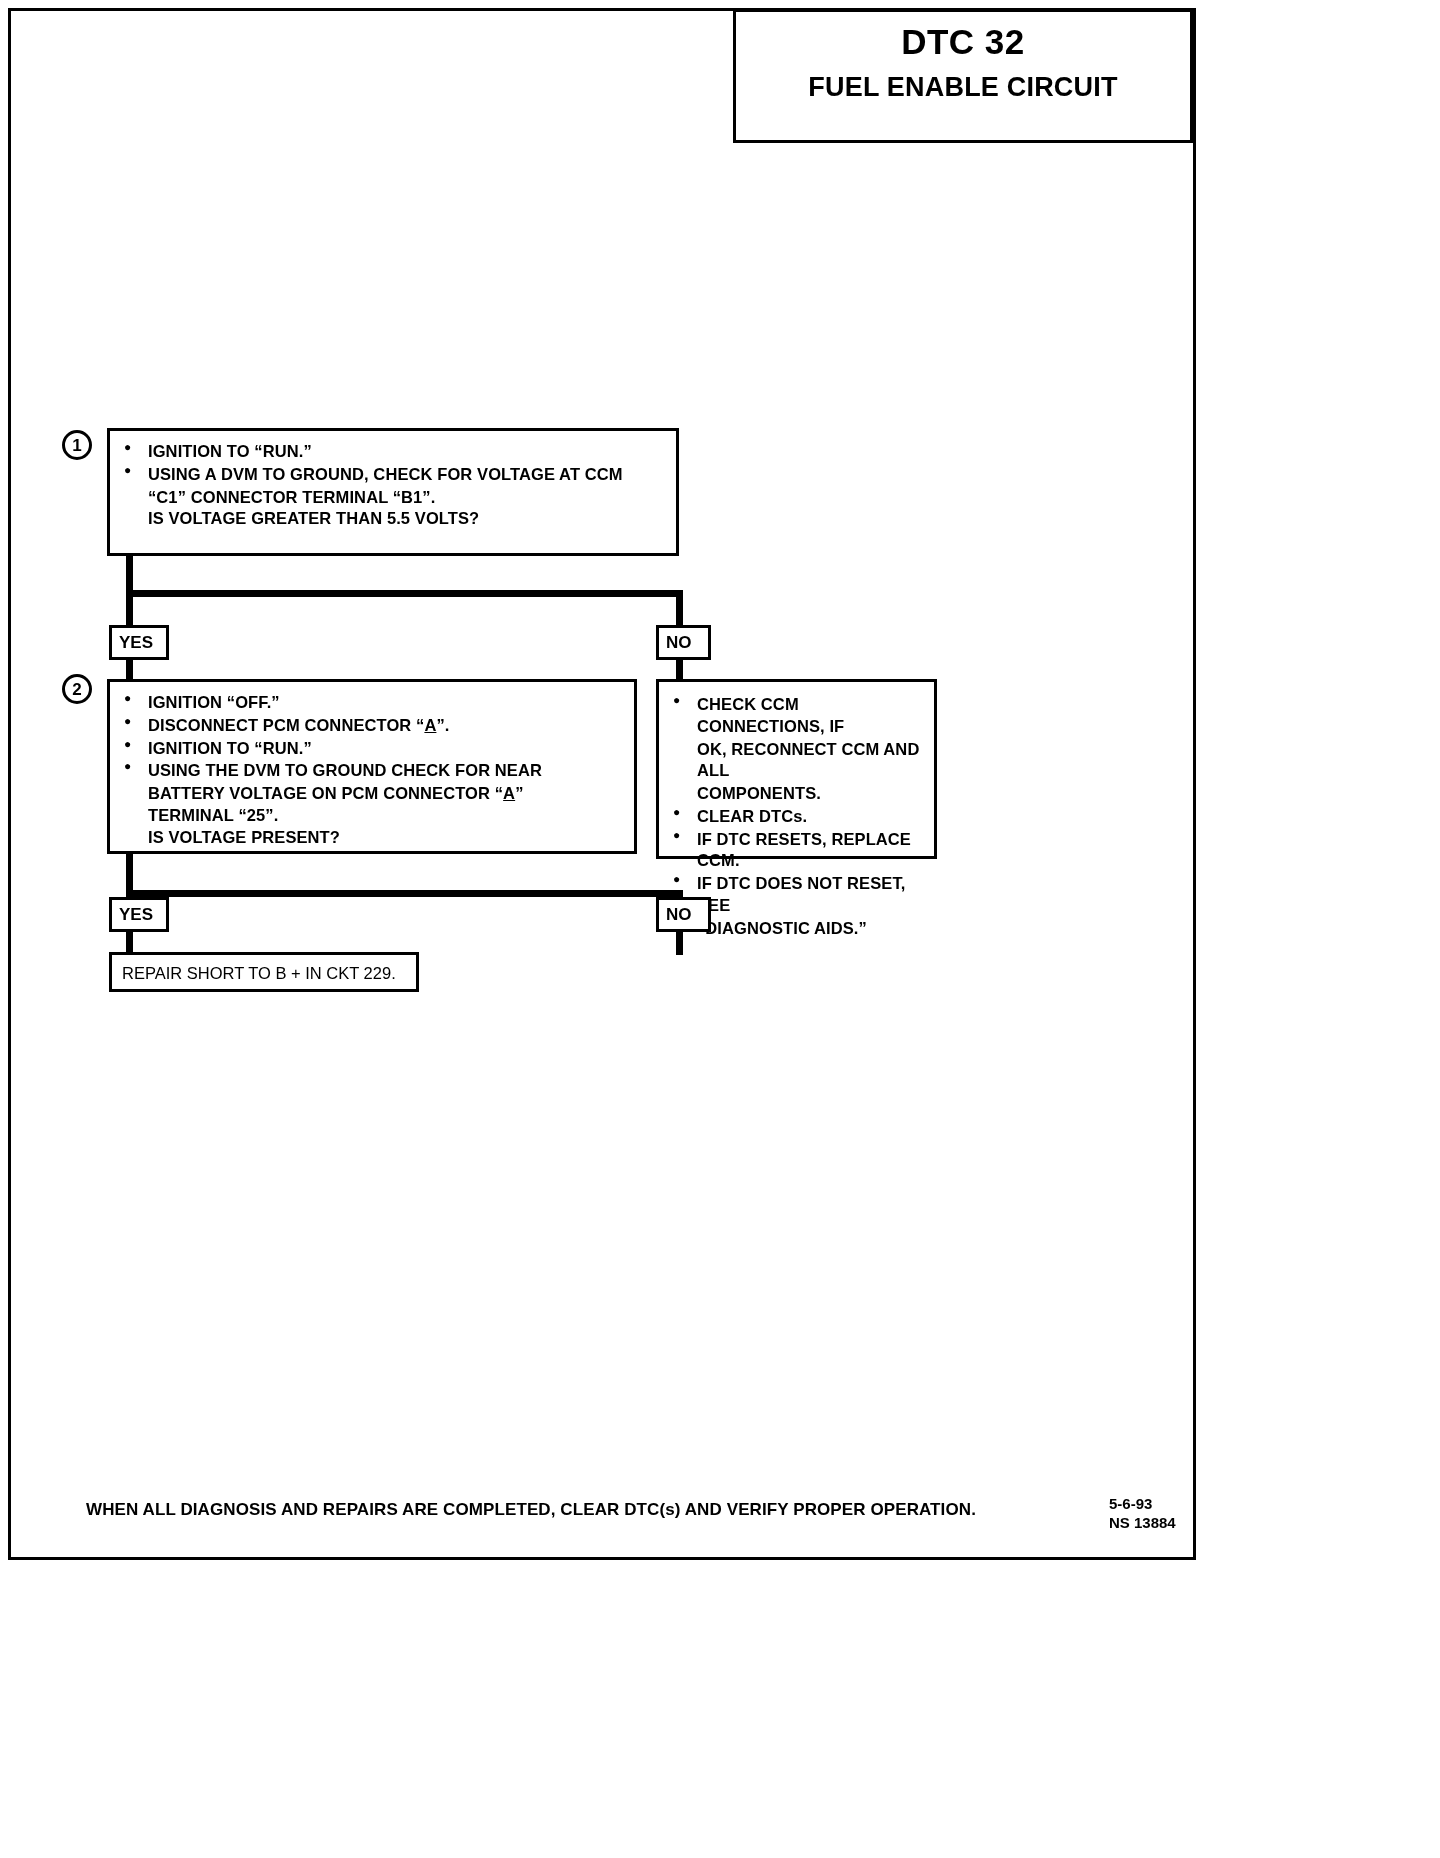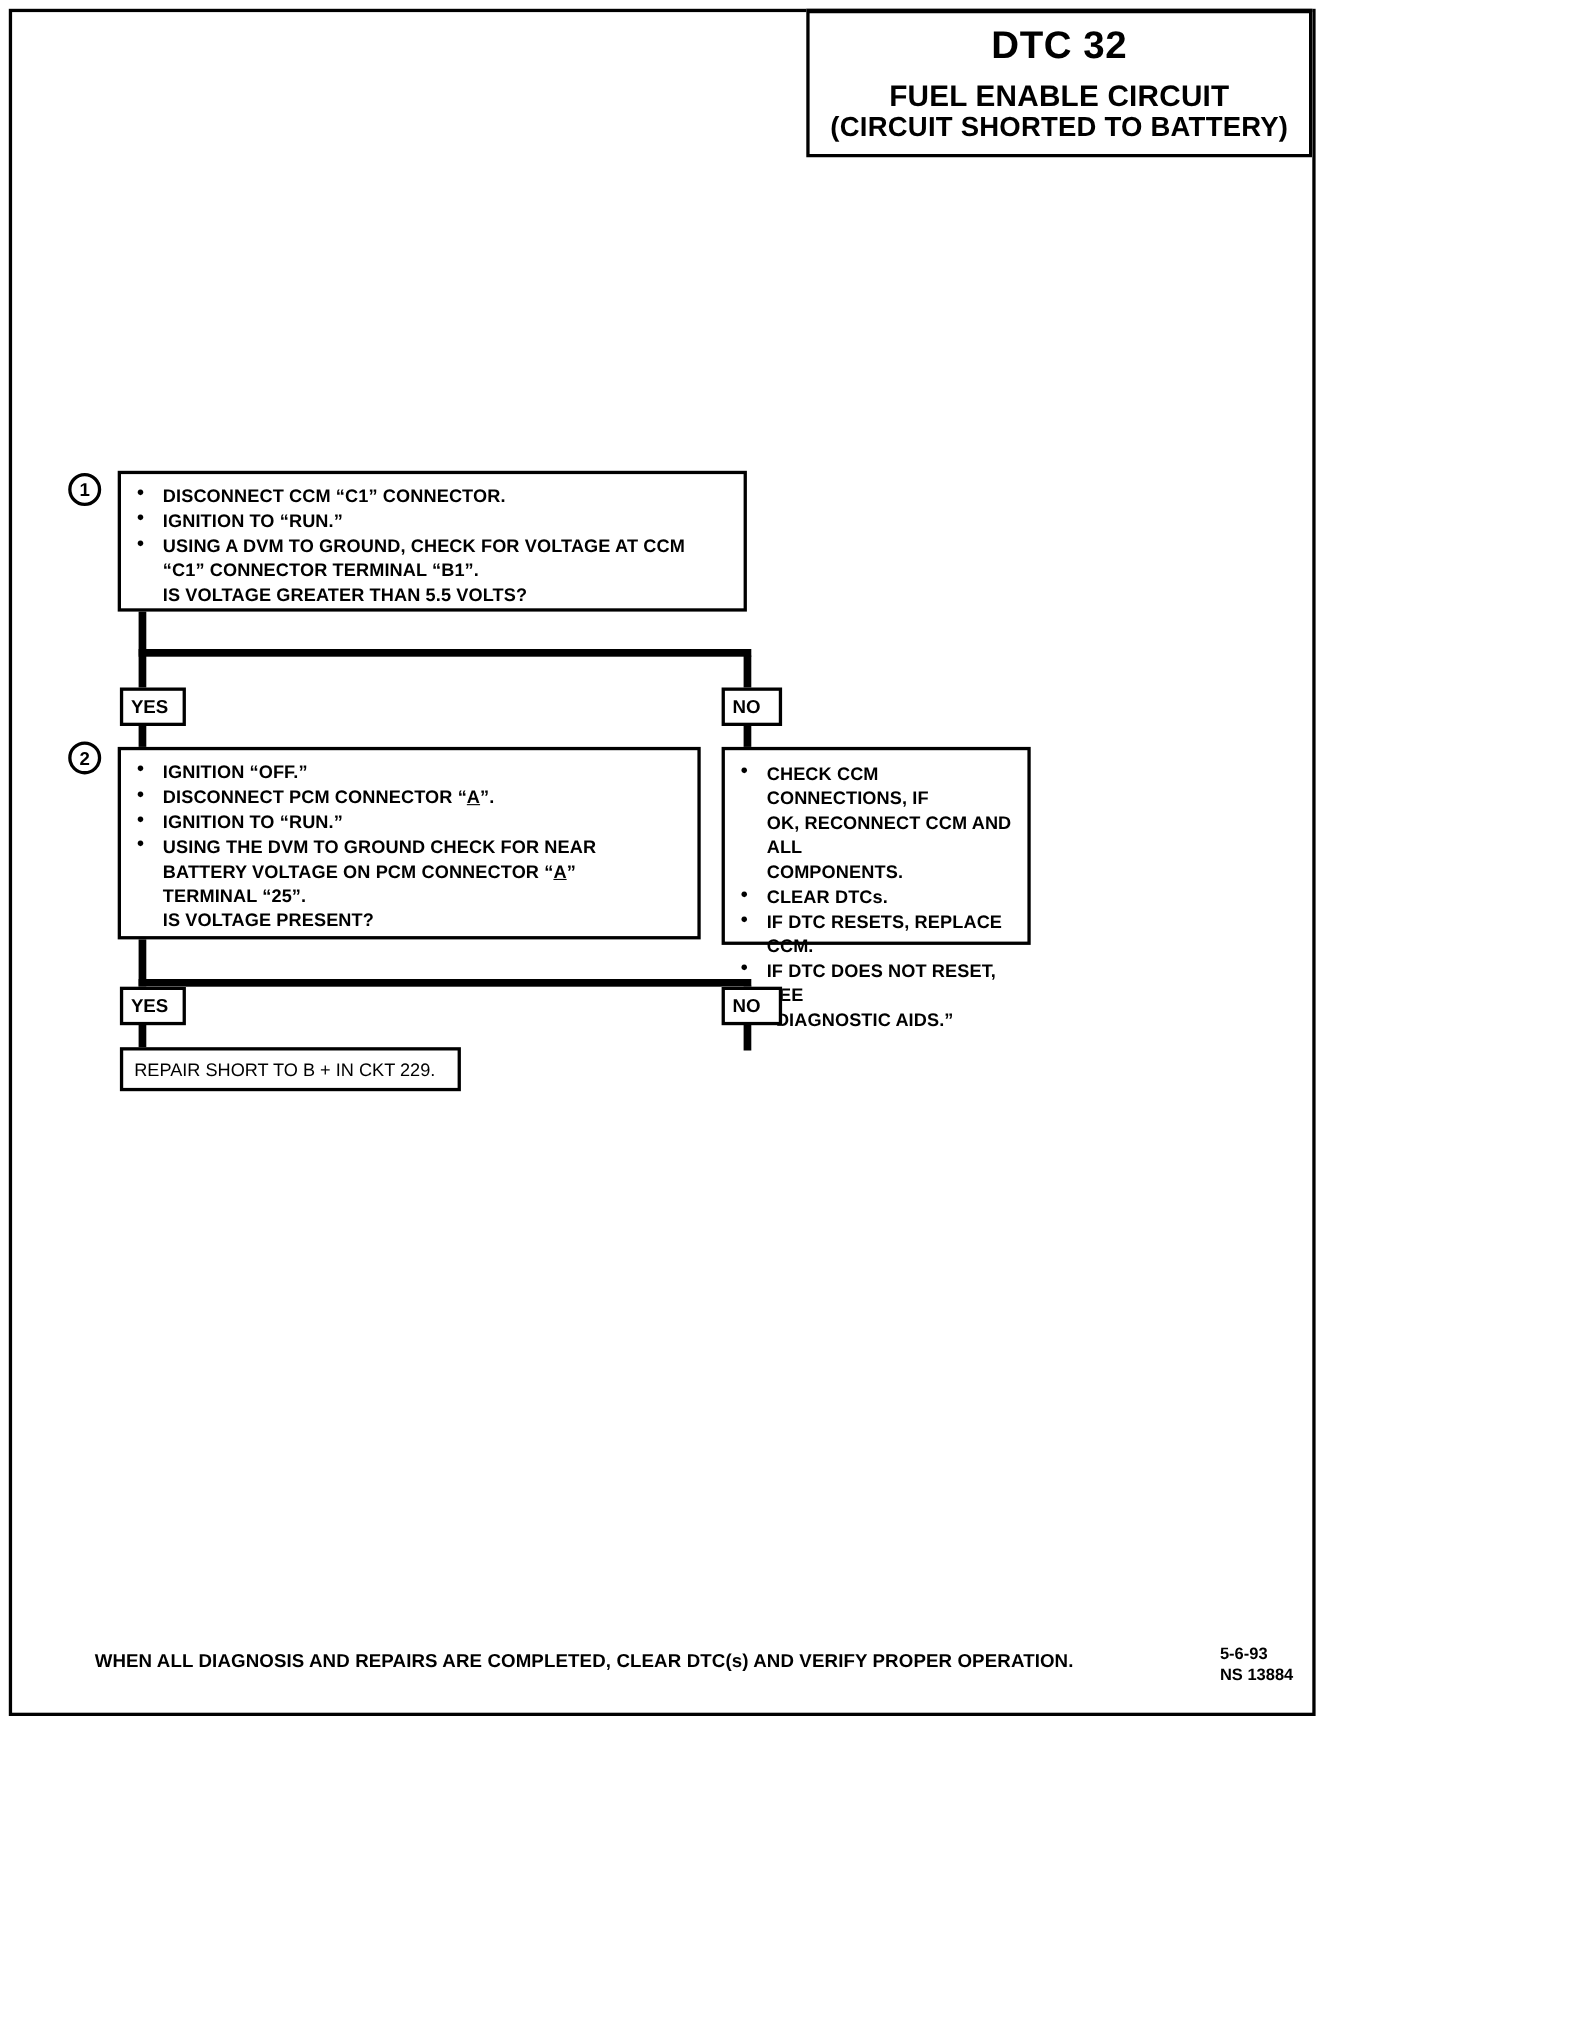--- a/index.html
+++ b/index.html
@@ -65,29 +65,27 @@
   }
 </style>
 </head>
 <body>
 
 <div class="page">
 
   <div class="hdr">
     <div class="hdr-title">DTC 32</div>
     <div class="hdr-sub1">FUEL ENABLE CIRCUIT</div>
-    <div class="hdr-sub2">(CIRCUIT SHORTED TO BATTERY)</div>
   </div>
 
   <div class="flow">
 
     <div class="stepnum" style="left:51px;top:419px;">1</div>
     <div class="box" style="left:96px;top:417px;width:572px;height:128px;padding:10px 8px 0 8px;">
       <ul class="bullet-list">
-        <li>DISCONNECT CCM “C1” CONNECTOR.</li>
         <li>IGNITION TO “RUN.”</li>
         <li>USING A DVM TO GROUND, CHECK FOR VOLTAGE AT CCM</li>
       </ul>
       <div class="cont">“C1” CONNECTOR TERMINAL “B1”.</div>
       <div class="cont">IS VOLTAGE GREATER THAN 5.5 VOLTS?</div>
     </div>
 
     <div class="line" style="left:115px;top:545px;width:7px;height:40px;"></div>
     <div class="line" style="left:115px;top:579px;width:557px;height:7px;"></div>
     <div class="line" style="left:115px;top:585px;width:7px;height:30px;"></div>

